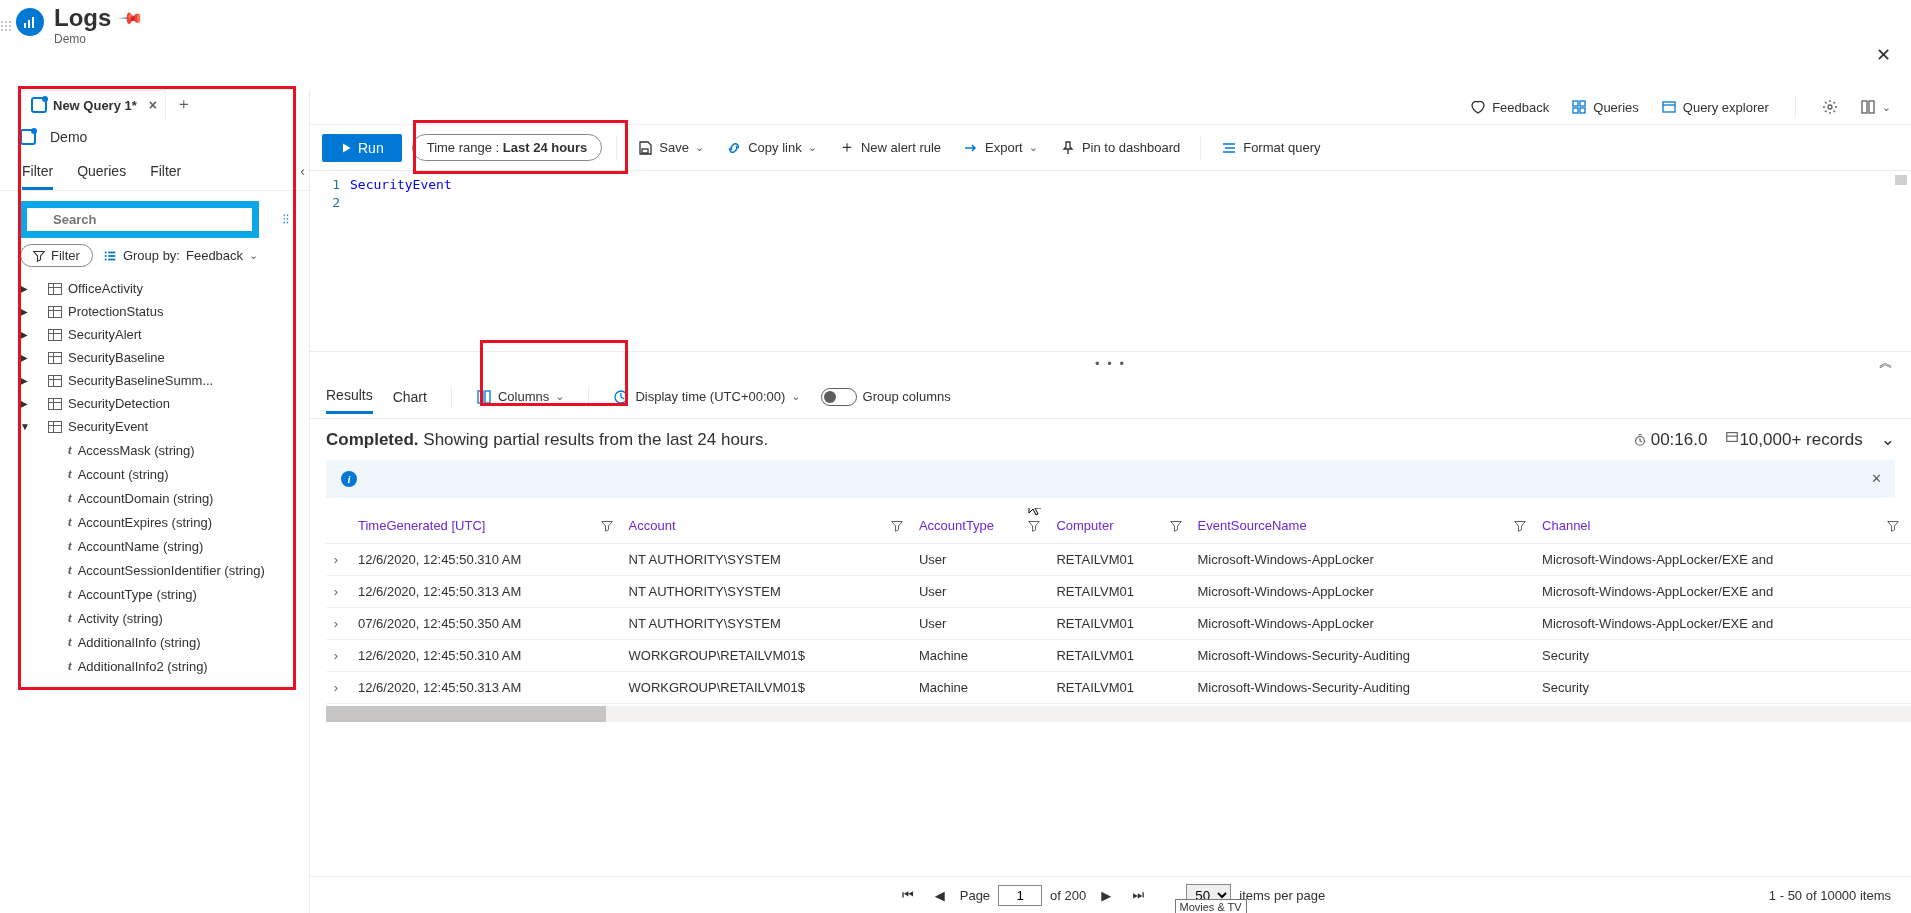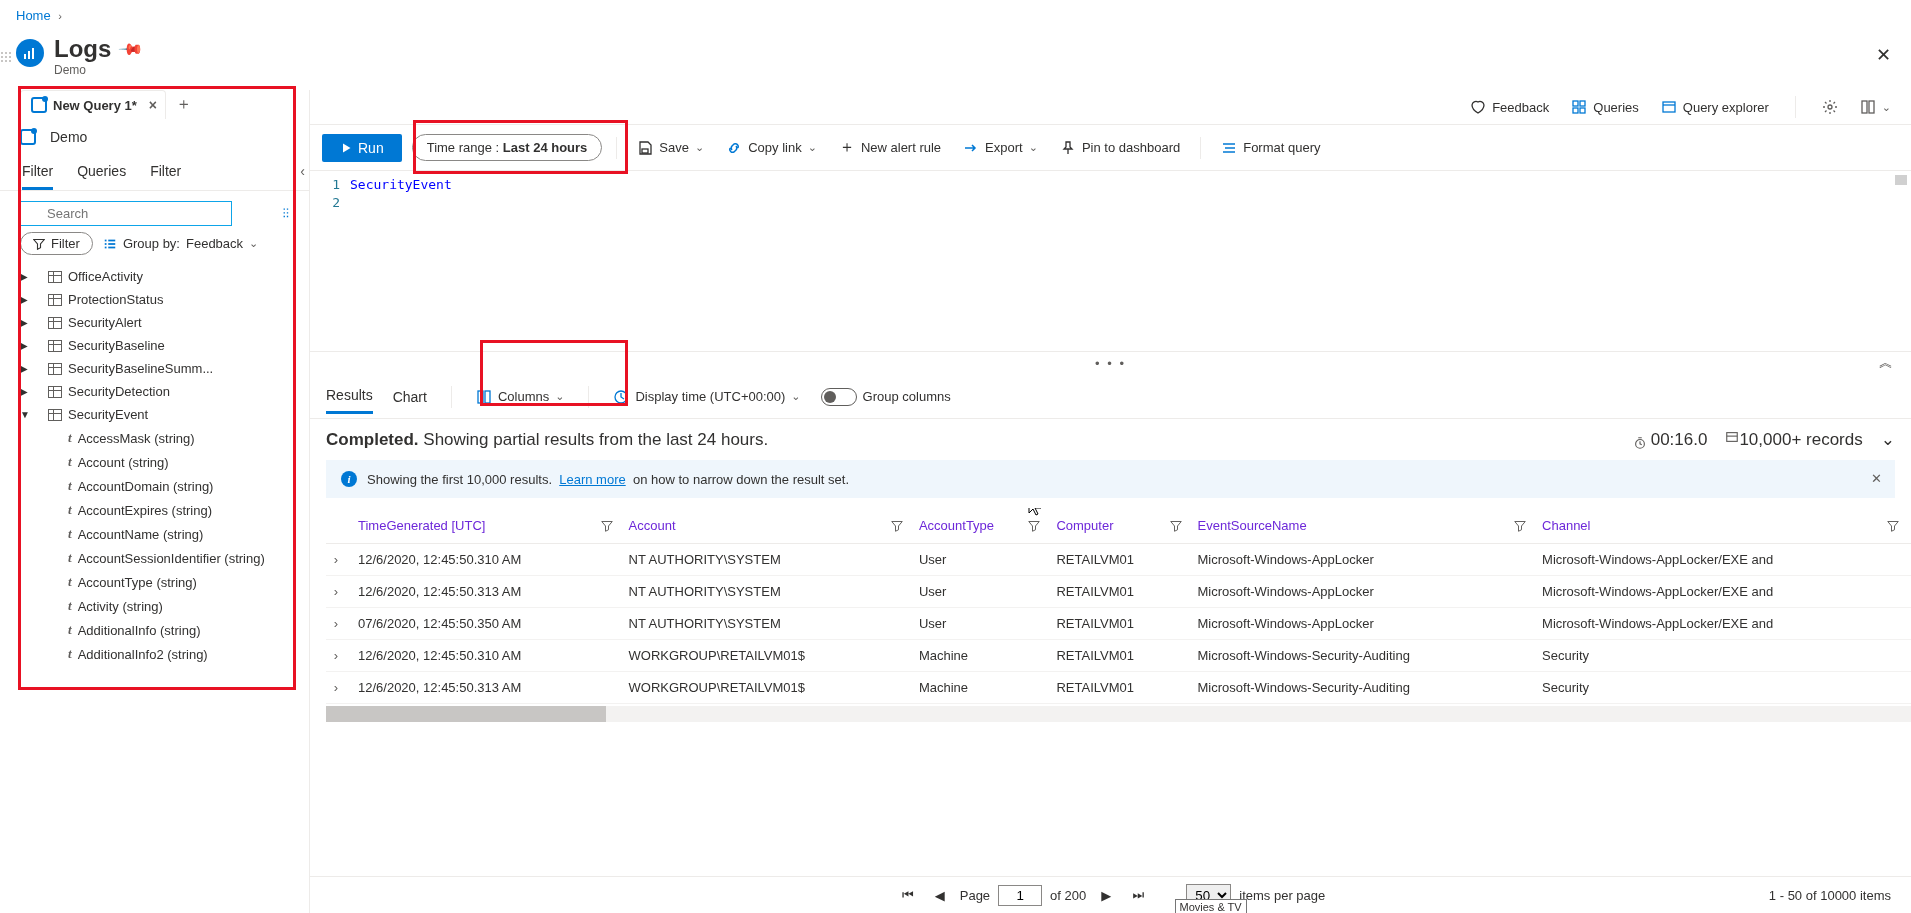--- a/index.html
+++ b/index.html
@@ -33,21 +33,21 @@
   .minii { width: 16px; height: 16px; border: 2px solid #0078d4; border-radius: 3px; margin-right: 6px; position: relative; display:inline-block; }
   .minii::after { content:""; position:absolute; width:6px; height:6px; border-radius:50%; background:#0078d4; right:-3px; top:-3px; }
 
   .scope { display: flex; align-items: center; padding: 10px 20px; gap: 8px; font-size: 14px; }
   .sidetabs { display: flex; gap: 24px; padding: 0 22px; border-bottom: 1px solid #edebe9; position:relative; }
   .sidetabs .stab { padding: 8px 0; cursor: pointer; font-size: 14px; }
   .sidetabs .stab.active { border-bottom: 3px solid #0078d4; color: #323130; font-weight:400; }
   .collapse-chev { position: absolute; right: 4px; top: 8px; color: #605e5c; font-size: 14px; cursor:pointer; }
 
   .search-row { padding: 10px 20px 6px 20px; display: flex; align-items: center; gap: 8px; }
-  .searchbox { flex: 1; border: 1px solid #0ea5e9; padding: 4px 8px 4px 26px; position: relative; font-size: 13px; color: #605e5c; }
+  .searchbox { flex: 1; border: 7px solid #0ea5e9; padding: 4px 24px 4px 26px; position: relative; font-size: 13px; color: #605e5c; font-weight: bold; }
   .search-wrap { flex:1; position:relative; }
   .search-wrap svg { position:absolute; left:6px; top:5px; width:14px; height:14px; color:#605e5c; }
 
   .filter-row { padding: 0 20px 10px 20px; display: flex; align-items: center; gap: 10px; }
   .pill { border: 1px solid #8a8886; border-radius: 12px; padding: 3px 12px; display: flex; align-items: center; gap: 6px; font-size: 13px; cursor:pointer; }
   .grpby { display: flex; align-items: center; gap: 6px; font-size: 13px; cursor:pointer; }
   .grpby svg { width:14px; height:14px; color:#0078d4; }
 
   .tree { flex: 1; overflow-y: auto; padding: 0 8px 20px 8px; }
   .tnode { display: flex; align-items: center; padding: 4px 4px 4px 40px; cursor: pointer; font-size: 13px; white-space:nowrap; }
@@ -125,24 +125,20 @@
   .annot { position:absolute; border:3px solid #e81123; pointer-events:none; z-index:50; }
   .a1 { left:18px; top:86px; width:278px; height:604px; }
   .a2 { left:413px; top:120px; width:215px; height:54px; }
   .a3 { left:480px; top:340px; width:148px; height:66px; }
 </style>
 </head>
 <body>
 
 <div class="app">
 
-  <div class="breadcrumb">
-    <span>Home</span>
-    <span class="chev">›</span>
-  </div>
 
   <div class="header">
     <div class="hdr-icon">
       <svg viewBox="0 0 16 16" fill="#fff">
           <rect x="2" y="9" width="2" height="5"></rect>
           <rect x="6" y="6" width="2" height="8"></rect>
           <rect x="10" y="3" width="2" height="11"></rect>
         </svg>
     </div>
     <div>
@@ -371,45 +367,40 @@
           <span>Group columns</span>
         </div>
       </div>
 
       <div class="statusline">
         <div>
           <b>Completed.</b>
           <span>Showing partial results from the last 24 hours.</span>
         </div>
         <div class="right">
-          <span style="display:flex;align-items:flex-end;gap:4px">
+          <span style="display:flex;align-items:center;gap:4px">
             <svg viewBox="0 0 16 16" fill="none" stroke="#605e5c" stroke-width="1.3">
                 <circle cx="8" cy="9" r="5"></circle>
                 <path d="M8 6v3l2 1M6 2h4"></path>
               </svg>
             <span>00:16.0</span>
           </span>
           <span style="display:flex;align-items:flex-start;gap:0">
             <svg viewBox="0 0 16 16" fill="none" stroke="#605e5c" stroke-width="1.3">
                 <rect x="2" y="3" width="12" height="10"></rect>
                 <line x1="2" y1="7" x2="14" y2="7"></line>
               </svg>
             <span>10,000+ records</span>
           </span>
           <span style="cursor:pointer">⌄</span>
         </div>
       </div>
 
       <div class="infobox">
         <span class="infoic">i</span>
-        <span>
-          <span>Showing the first 10,000 results.</span>&nbsp;
-          <span class="link">Learn more</span>&nbsp;
-          <span>on how to narrow down the result set.</span>
-        </span>
         <span class="closex">✕</span>
       </div>
 
       <div class="tablewrap">
         <table class="grid">
           <thead>
               <tr id="thead-row">
                 <th style="width:28px"></th>
                 <th>TimeGenerated [UTC]<svg class="filt" viewBox="0 0 16 16" stroke="#605e5c" fill="none" stroke-width="1.3">
                     <path d="M1 2h14l-5 6v5l-4 2V8z"></path>

